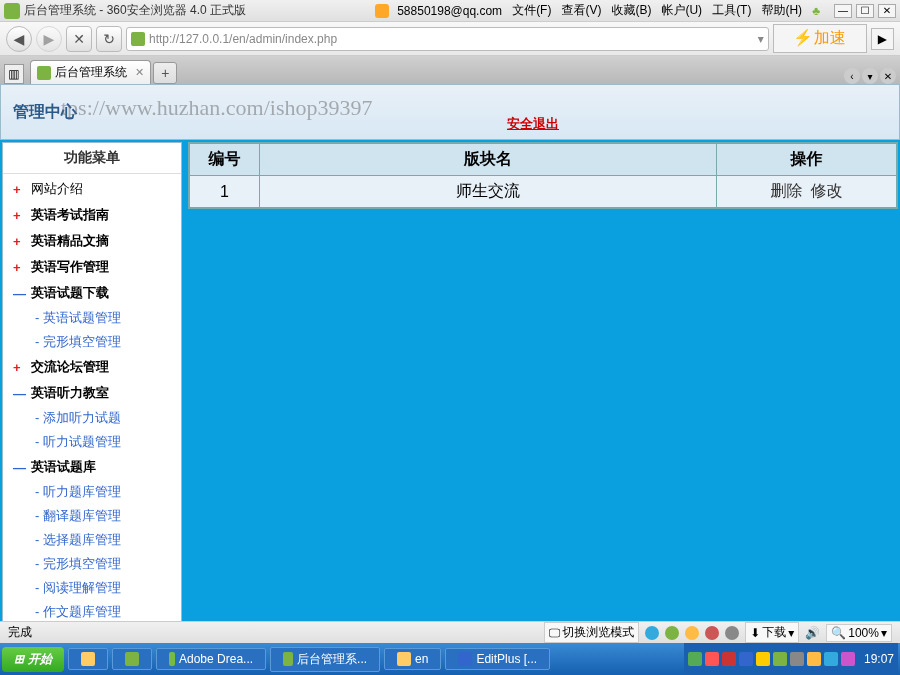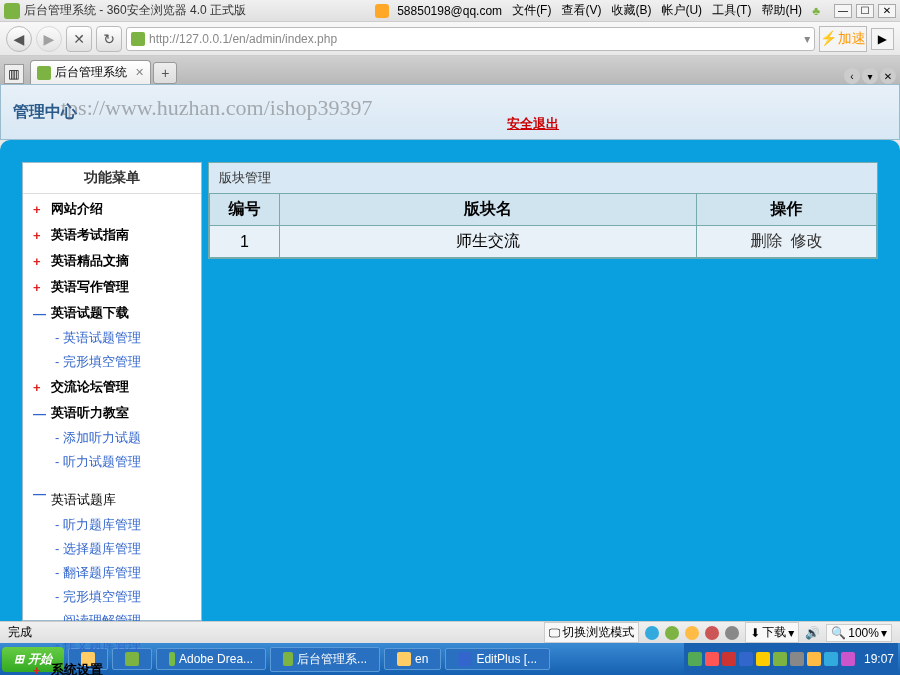--- a/index.html
+++ b/index.html
@@ -15,41 +15,41 @@
 .titlebar .win-btns { display: flex; gap: 4px; margin-left: 8px; }
 .titlebar .win-btn { width: 18px; height: 14px; border: 1px solid #aaa; background: #f5f5f5; display: flex; align-items: center; justify-content: center; font-size: 10px; cursor: pointer; }
 
 
 .toolbar { height: 34px; background: linear-gradient(#f8f8f8, #e8e8e8); display: flex; align-items: center; padding: 0 6px; border-bottom: 1px solid #ccc; gap: 4px; }
 .nav-btn { width: 26px; height: 26px; border: 1px solid #bbb; border-radius: 13px; background: linear-gradient(#fff,#e0e0e0); display: flex; align-items: center; justify-content: center; cursor: pointer; font-size: 14px; color: #555; }
 .nav-btn.disabled { opacity: 0.5; }
 .addr-bar { flex: 1; height: 24px; border: 1px solid #bbb; background: #fff; display: flex; align-items: center; padding: 0 4px; border-radius: 3px; }
 .addr-bar .site-icon { width: 14px; height: 14px; background: #7cb342; border-radius: 2px; margin-right: 4px; }
 .addr-bar input { flex: 1; border: none; outline: none; font-size: 12px; color: #888; }
-.speed-btn { padding: 3px 0; border: 1px solid #bbb; background: #f5f5f5; cursor: pointer; color: #ff9800; font-size: 14px; text-align: center; }
+.speed-btn { padding: 3px 20px; border: 1px solid #bbb; background: #f5f5f5; cursor: pointer; color: #ff9800; font-size: 16px; text-align: center; }
 .play-btn { padding: 3px 6px; border: 1px solid #bbb; background: #f5f5f5; cursor: pointer; }
 
 
 .tabbar { height: 28px; background: linear-gradient(#d0d0d0, #b8b8b8); display: flex; align-items: flex-end; padding: 0 4px; gap: 2px; }
 .sidebar-toggle { width: 20px; height: 20px; background: #eee; border: 1px solid #999; margin-right: 4px; cursor: pointer; display:flex; align-items:center; justify-content:center; }
 .tab { height: 24px; background: linear-gradient(#fff, #eee); border: 1px solid #999; border-bottom: none; border-radius: 4px 4px 0 0; display: flex; align-items: center; padding: 0 6px; gap: 4px; cursor: pointer; max-width: 220px; }
 .tab .tab-icon { width: 14px; height: 14px; background: #7cb342; border-radius: 2px; }
 .tab .tab-close { font-size: 11px; color: #888; cursor: pointer; margin-left: 4px; }
 .newtab { width: 24px; height: 22px; background: linear-gradient(#eee,#ddd); border: 1px solid #999; border-radius: 3px; display: flex; align-items: center; justify-content: center; cursor: pointer; font-size: 14px; color: #555; }
 .tabbar-right { margin-left: auto; display: flex; gap: 2px; }
 .tabbar-right .tb-btn { width: 16px; height: 16px; background: #ccc; border-radius: 8px; cursor: pointer; font-size:10px; display:flex; align-items:center; justify-content:center; }
 
 
 .page { position: relative; height: 559px; }
 .header-band { height: 56px; background: linear-gradient(#e8f0f8, #d8e8f4); border: 1px solid #9bc; display: flex; align-items: center; padding: 0 12px; position: relative; }
 .header-band .admin-title { font-size: 16px; color: #2a5a8a; font-weight: bold; }
 .header-band .watermark { position: absolute; left: 60px; top: 10px; color: #666; font-size: 22px; font-family: "Times New Roman", serif; opacity: 0.5; pointer-events: none; }
 .header-band .logout { position: absolute; right: 340px; bottom: 6px; color: #c00; font-weight: bold; text-decoration: underline; cursor: pointer; font-size: 13px; }
 
-.content-wrap { display: flex; height: 503px; background: #0aa0e0; padding: 22px; gap: 6px; border-radius: 10px; }
+.content-wrap { display: flex; height: 503px; background: #0aa0e0; padding: 2px; gap: 6px; }
 
 
 .sidebar { width: 180px; background: #fff; border: 1px solid #9bc; }
 .sidebar-title { text-align: center; font-weight: bold; font-size: 14px; padding: 6px 0; color: #333; border-bottom: 1px solid #ddd; }
 .menu-list { padding: 2px 4px; }
 .menu-row { padding: 4px 6px; cursor: pointer; font-size: 13px; display: flex; align-items: center; gap: 4px; }
 .menu-row .plus { color: #d22; font-weight: bold; width: 14px; }
 .menu-row .minus { color: #36c; font-weight: bold; width: 14px; }
 .sub-row { padding: 3px 6px 3px 28px; cursor: pointer; font-size: 13px; color: #36c; }
 
@@ -140,21 +140,21 @@
     <span class="logout">安全退出</span>
   </div>
 
   <div class="content-wrap">
 
     <div class="sidebar">
       <div class="sidebar-title">功能菜单</div>
       <div class="menu-list" id="menu-list">
           <div class="menu-row">
             <span class="plus">+</span>
-            <span style="font-weight: bold;">网站介绍</span>
+            <span style="font-weight: normal;">网站介绍</span>
           </div>
           <div class="menu-row">
             <span class="plus">+</span>
             <span style="font-weight: bold; font-family: Liberation Serif, serif;">英语考试指南</span>
           </div>
           <div class="menu-row">
             <span class="plus">+</span>
             <span style="font-weight: bold;">英语精品文摘</span>
           </div>
           <div class="menu-row">
@@ -172,38 +172,37 @@
             <span style="font-weight: bold;">交流论坛管理</span>
           </div>
           <div class="menu-row">
             <span class="minus">—</span>
             <span style="font-weight: bold;">英语听力教室</span>
           </div>
           <div class="sub-row">- 添加听力试题</div>
           <div class="sub-row">- 听力试题管理</div>
           <div class="menu-row">
             <span class="minus">—</span>
-            <span style="font-weight: normal; margin-top: 13px;">英语试题库</span>
+            <span style="font-weight: bold;">英语试题库</span>
           </div>
           <div class="sub-row">- 听力题库管理</div>
+          <div class="sub-row">- 翻译题库管理</div>
           <div class="sub-row">- 选择题库管理</div>
-          <div class="sub-row">- 翻译题库管理</div>
           <div class="sub-row">- 完形填空管理</div>
           <div class="sub-row">- 阅读理解管理</div>
           <div class="sub-row">- 作文题库管理</div>
           <div class="menu-row">
             <span class="plus">+</span>
             <span style="font-weight: bold;">系统设置</span>
           </div>
         </div>
     </div>
 
     <div class="main">
       <div class="panel">
-        <div class="panel-title">版块管理</div>
         <table class="data">
           <thead>
             <tr>
               <th style="width:70px;">编号</th>
               <th>版块名</th>
               <th style="width:180px;">操作</th>
             </tr>
           </thead>
           <tbody id="table-body">
               <tr>

